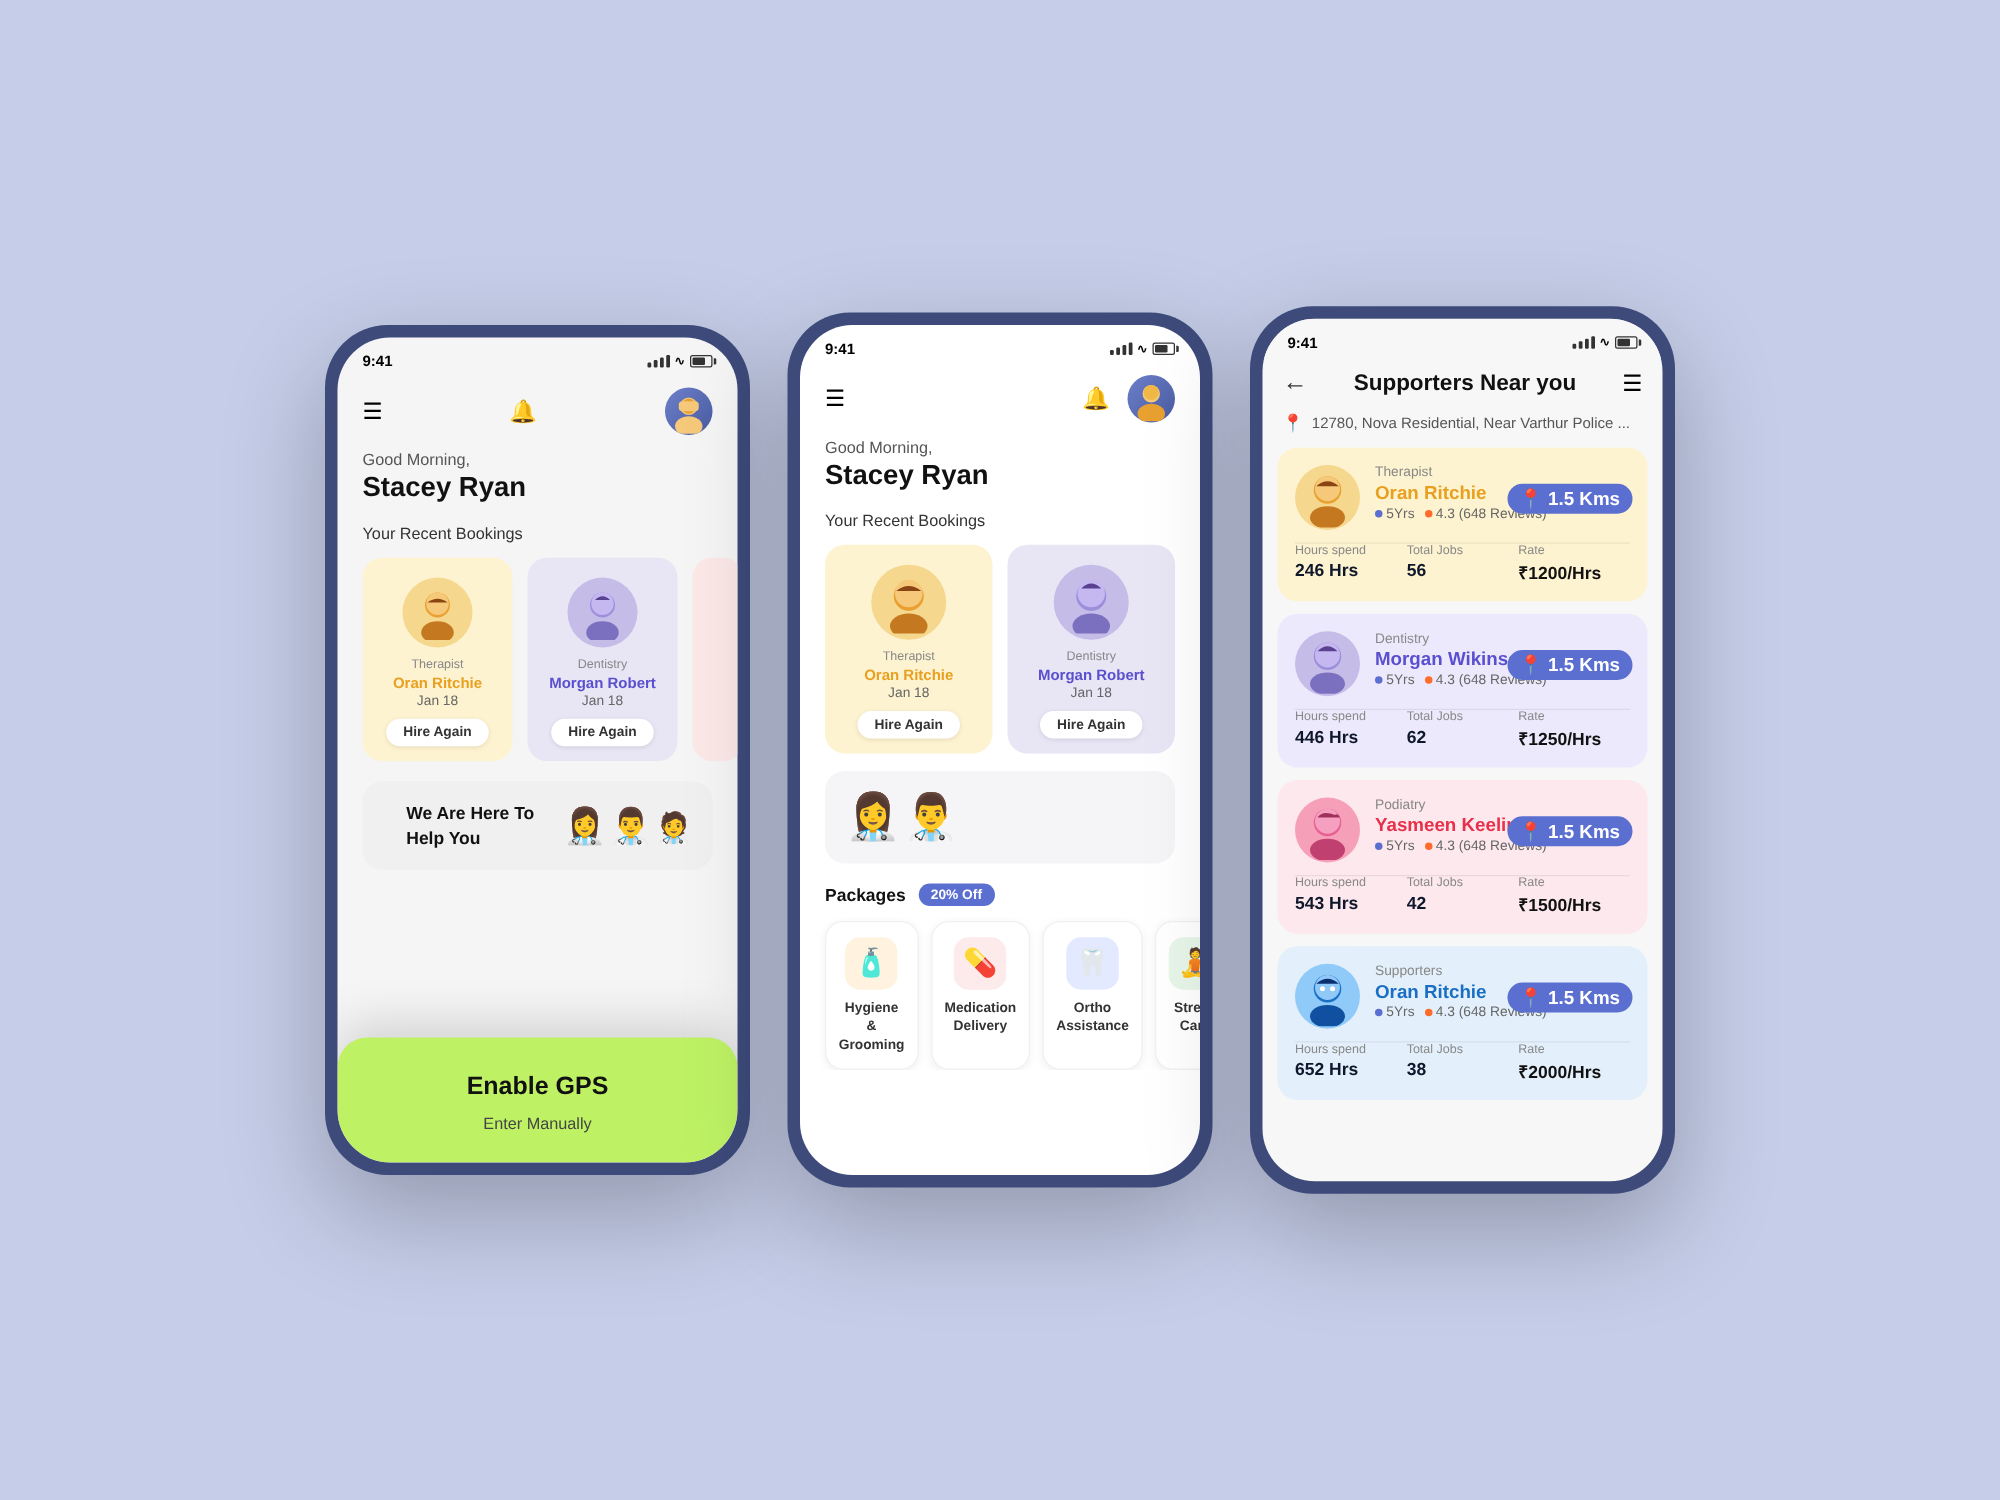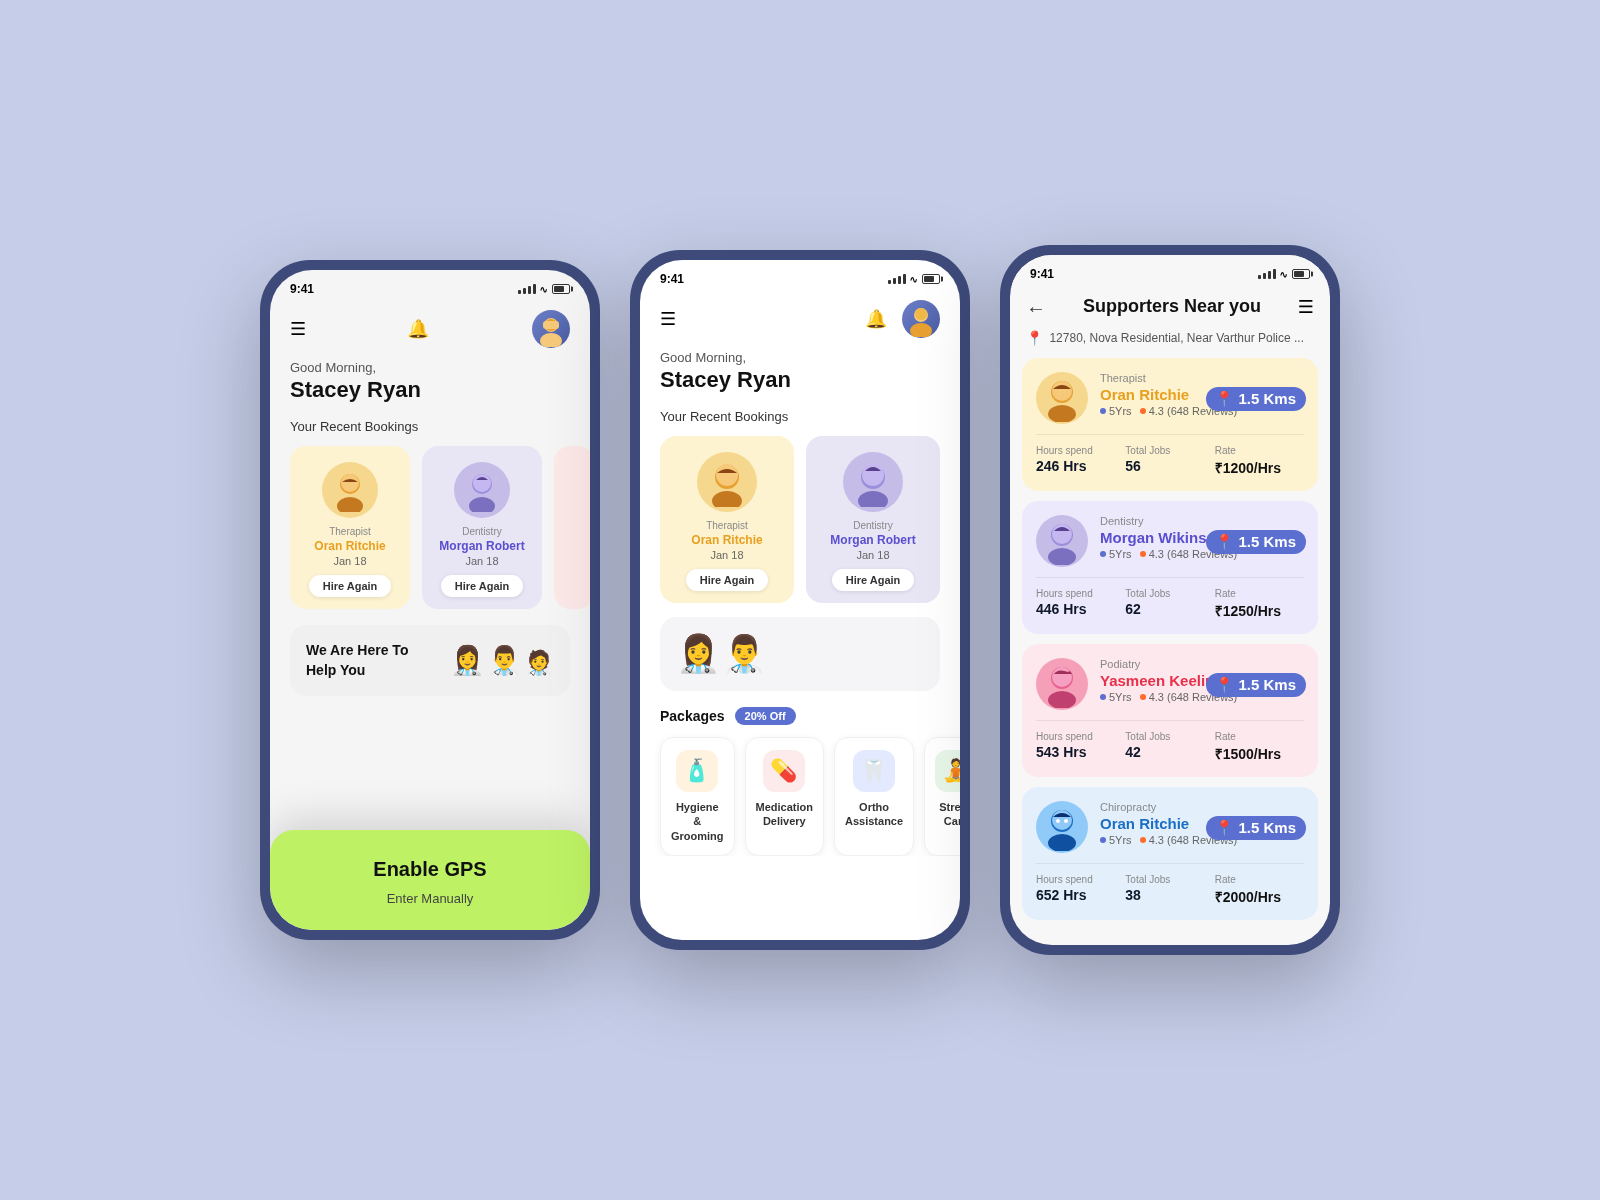--- a/index.html
+++ b/index.html
@@ -154,21 +154,21 @@
     .help-banner {
       margin: 16px 20px 0;
       background: #f0f0f0;
       border-radius: 16px;
       padding: 16px;
       display: flex;
       align-items: center;
       justify-content: space-between;
       overflow: hidden;
     }
-    .help-text { font-size: 14px; font-weight: 700; color: #111; line-height: 1.4; }
+    .help-text { font-size: 14px; font-weight: 700; color: #111; line-height: 1.4; margin-left: 19px; }
 
     
     .gps-overlay {
       position: absolute;
       bottom: 0;
       left: 0;
       right: 0;
       background: #bef264;
       border-radius: 24px 24px 42px 42px;
       padding: 28px 24px 24px;
@@ -363,21 +363,20 @@
     }
     .meta-item { display: flex; align-items: center; gap: 3px; }
     .meta-dot { width: 6px; height: 6px; border-radius: 50%; display: inline-block; }
     .meta-dot.blue { background: #5a6fcf; }
     .meta-dot.orange { background: #ff6b2b; }
 
     .supporter-stats {
       display: flex;
       gap: 0;
       border-top: 1px solid rgba(0,0,0,0.07);
-      padding-top: 10px;
     }
     .stat-item { flex: 1; }
     .stat-label { font-size: 10px; color: #888; margin-bottom: 2px; }
     .stat-value { font-size: 14px; font-weight: 700; color: #0f172a; }
     .stat-value.rate { color: #111; font-size: 14px; }
 
     
     .figure-group {
       display: flex;
       align-items: flex-end;
@@ -732,21 +731,21 @@
               <svg width="48" height="48" viewBox="0 0 48 48">
                 <circle cx="24" cy="18" r="11" fill="#1a6fc4"></circle>
                 <ellipse cx="24" cy="40" rx="14" ry="9" fill="#1050a0"></ellipse>
                 <circle cx="24" cy="17" r="10" fill="#90c8f8"></circle>
                 <path d="M15 14 Q24 6 33 14" fill="#0a3070"></path>
                 <circle cx="20" cy="18" r="2" fill="white"></circle>
                 <circle cx="28" cy="18" r="2" fill="white"></circle>
               </svg>
             </div>
             <div class="supporter-info">
-              <div class="supporter-type">Chiropracty</div>
+              <div class="supporter-type">Supporters</div>
               <div class="supporter-name blue-text">Oran Ritchie</div>
               <div class="supporter-meta">
                 <span class="meta-item"><span class="meta-dot blue"></span> 5Yrs</span>
                 <span class="meta-item"><span class="meta-dot orange"></span> 4.3 (648 Reviews)</span>
               </div>
             </div>
           </div>
           <div class="supporter-stats">
             <div class="stat-item">
               <div class="stat-label">Hours spend</div>

